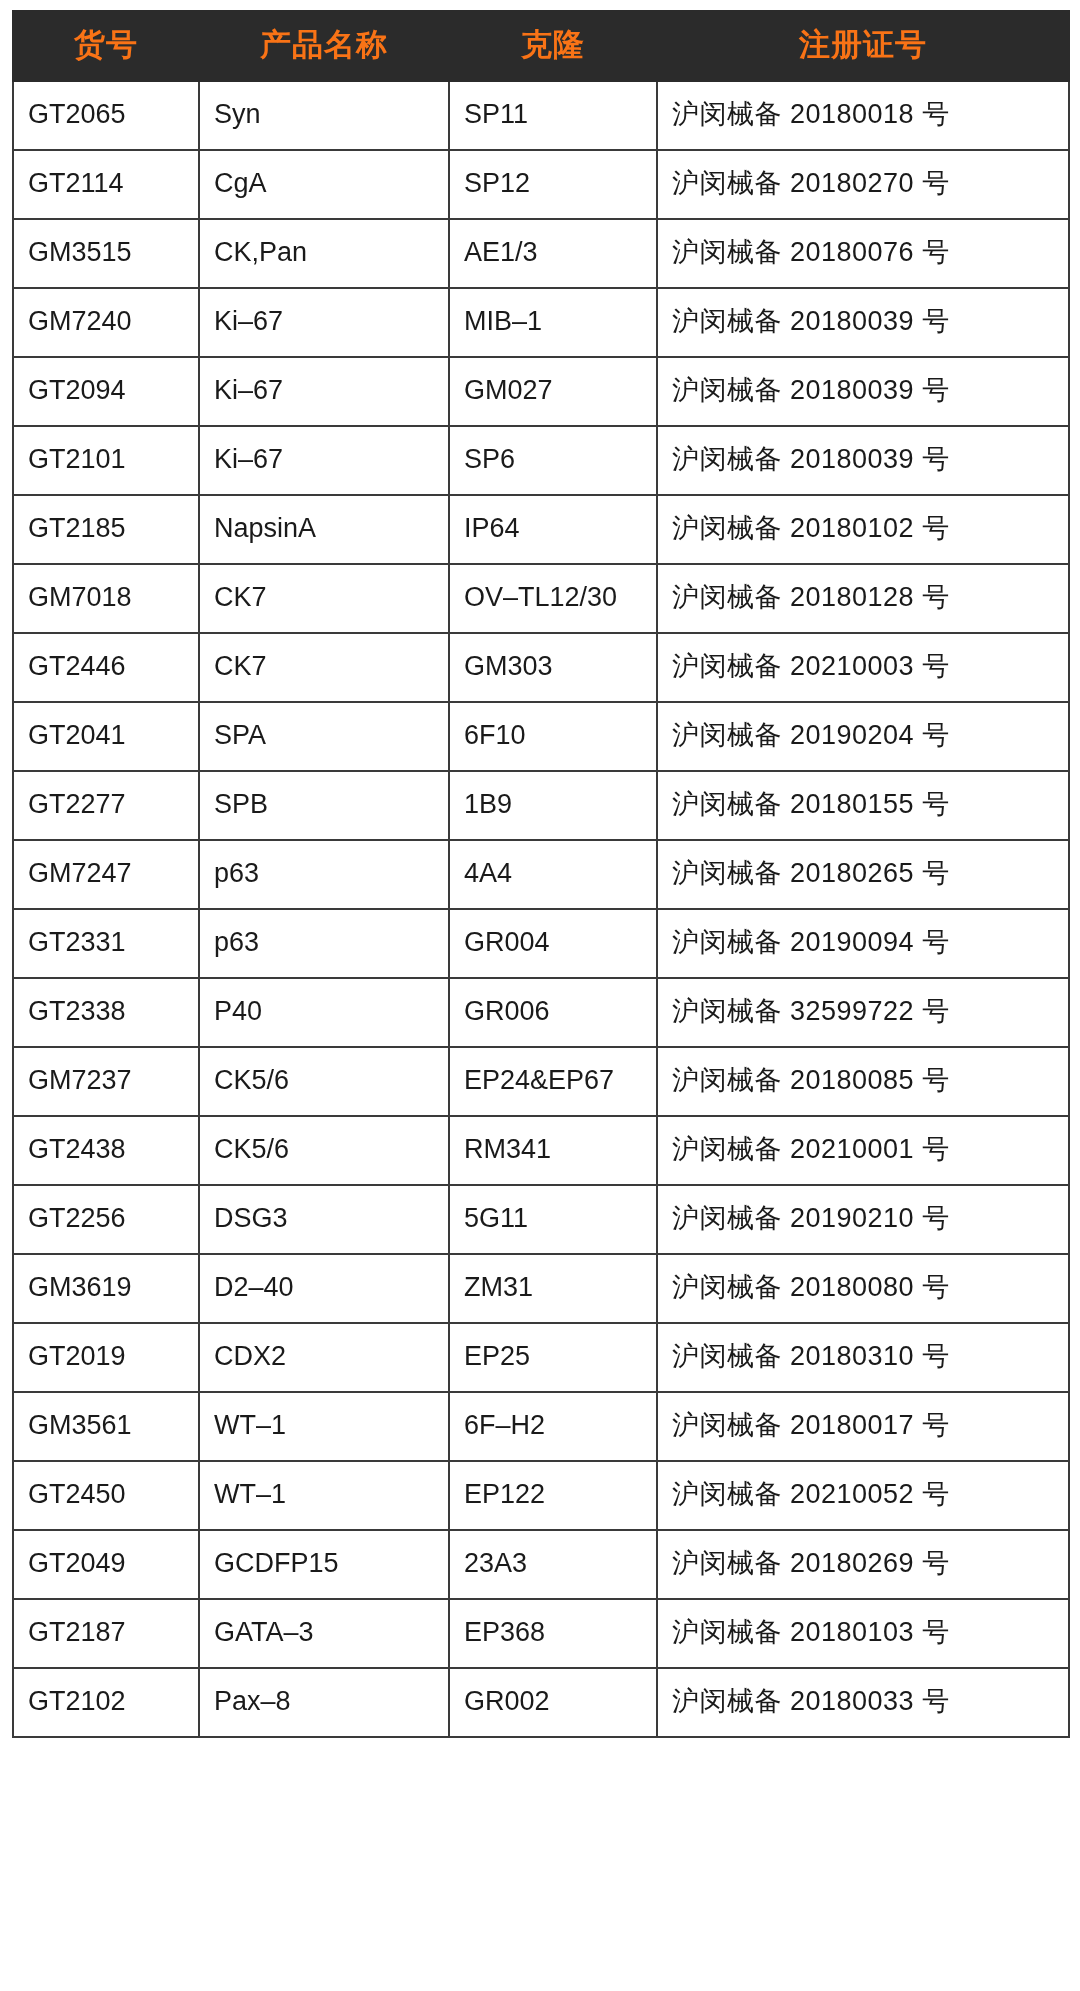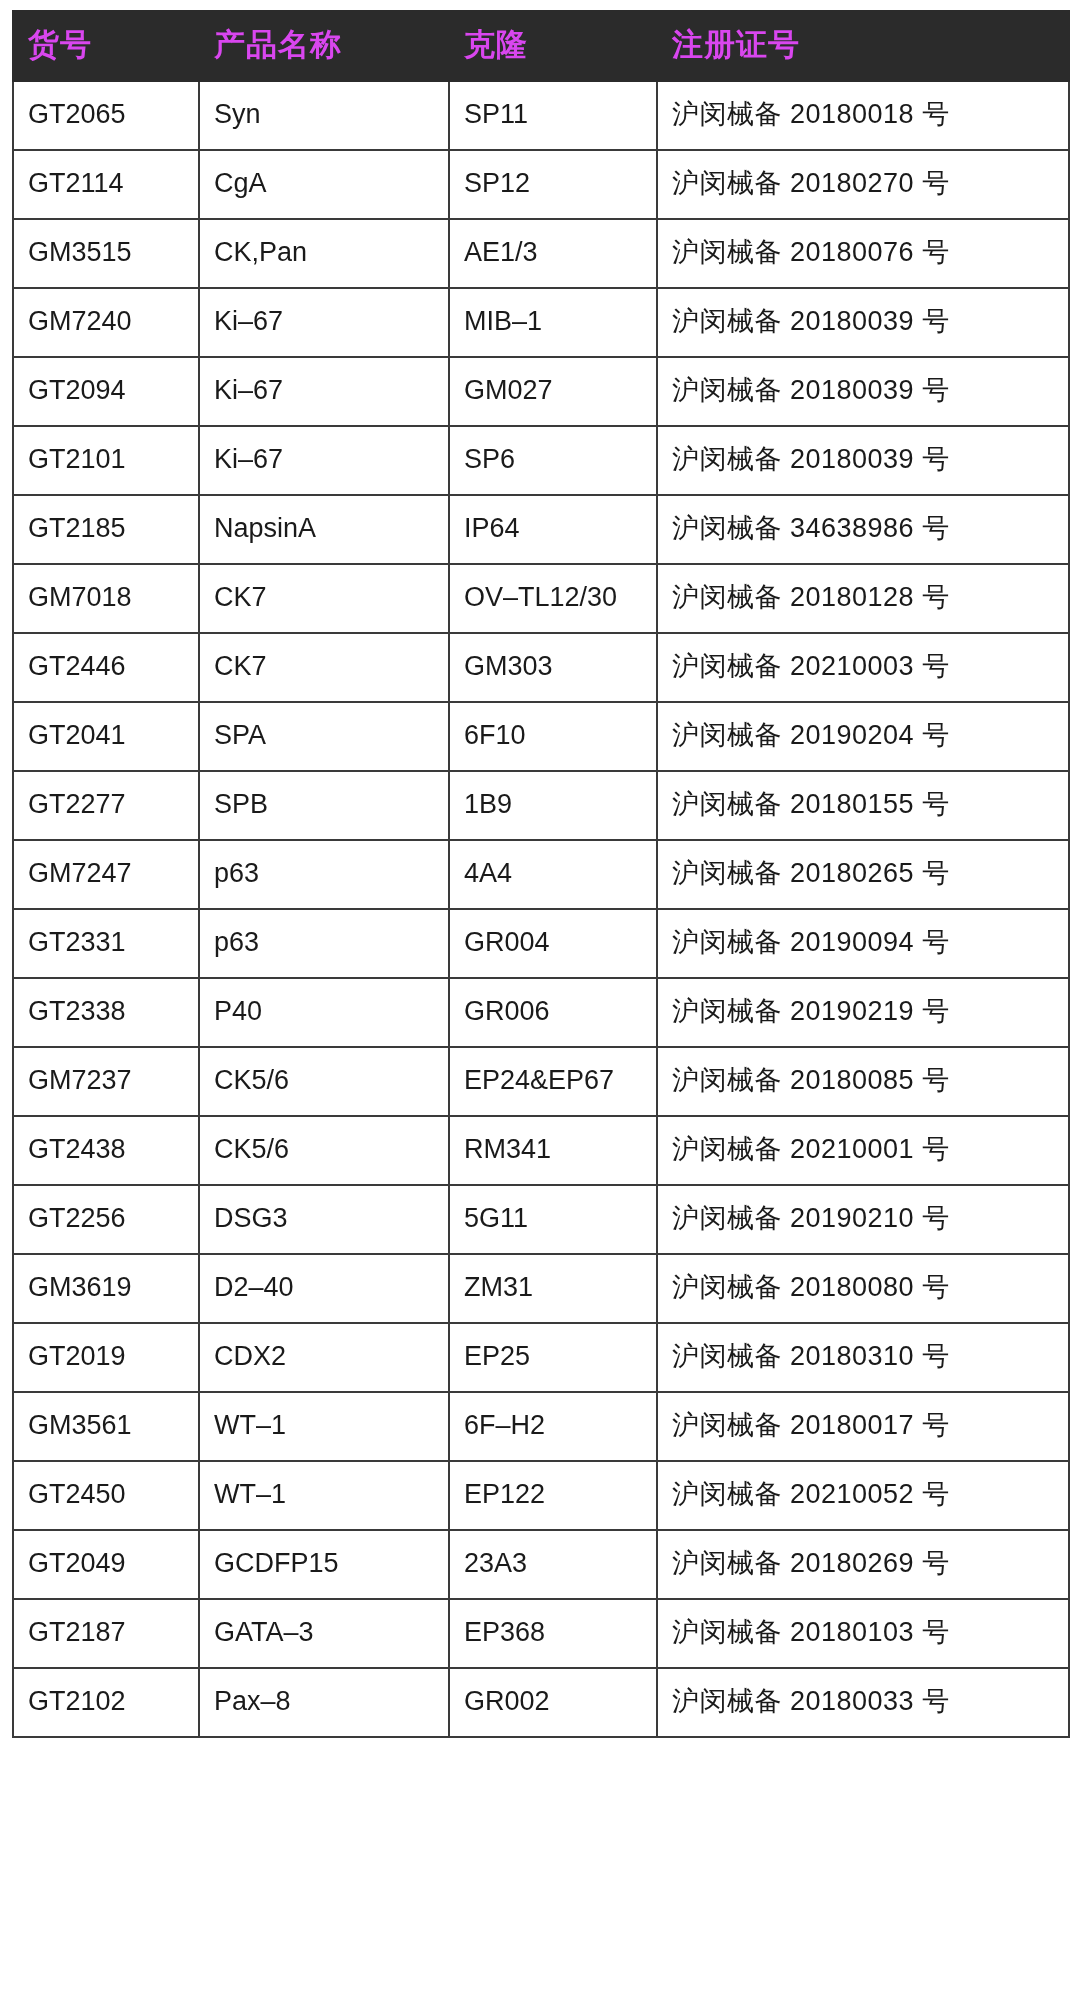--- a/index.html
+++ b/index.html
@@ -23,24 +23,24 @@
     width: 1056px;
     table-layout: fixed;
   }
   table.spec-table col.c0 { width: 186px; }
   table.spec-table col.c1 { width: 250px; }
   table.spec-table col.c2 { width: 208px; }
   table.spec-table col.c3 { width: 412px; }
 
   table.spec-table thead th {
     background: #2b2b2b;
-    color: #d946ef;
+    color: #f97316;
     font-size: 31px;
     font-weight: bold;
-    text-align: left;
+    text-align: center;
     padding: 16px 14px 18px 14px;
     border: 2px solid #2b2b2b;
     line-height: 1.1;
     letter-spacing: 1px;
   }
   table.spec-table tbody td {
     border: 2px solid #3a3a3a;
     padding: 10px 14px 12px 14px;
     font-size: 27px;
     line-height: 1.15;
@@ -107,21 +107,21 @@
         <tr>
           <td>GT2101</td>
           <td>Ki–67</td>
           <td>SP6</td>
           <td class="cell-cert">沪闵械备 20180039 号</td>
         </tr>
         <tr>
           <td>GT2185</td>
           <td>NapsinA</td>
           <td>IP64</td>
-          <td class="cell-cert">沪闵械备 34638986 号</td>
+          <td class="cell-cert">沪闵械备 20180102 号</td>
         </tr>
         <tr>
           <td>GM7018</td>
           <td>CK7</td>
           <td>OV–TL12/30</td>
           <td class="cell-cert">沪闵械备 20180128 号</td>
         </tr>
         <tr>
           <td>GT2446</td>
           <td>CK7</td>
@@ -149,21 +149,21 @@
         <tr>
           <td>GT2331</td>
           <td>p63</td>
           <td>GR004</td>
           <td class="cell-cert">沪闵械备 20190094 号</td>
         </tr>
         <tr>
           <td>GT2338</td>
           <td>P40</td>
           <td>GR006</td>
-          <td class="cell-cert">沪闵械备 20190219 号</td>
+          <td class="cell-cert">沪闵械备 32599722 号</td>
         </tr>
         <tr>
           <td>GM7237</td>
           <td>CK5/6</td>
           <td>EP24&amp;EP67</td>
           <td class="cell-cert">沪闵械备 20180085 号</td>
         </tr>
         <tr>
           <td>GT2438</td>
           <td>CK5/6</td>

